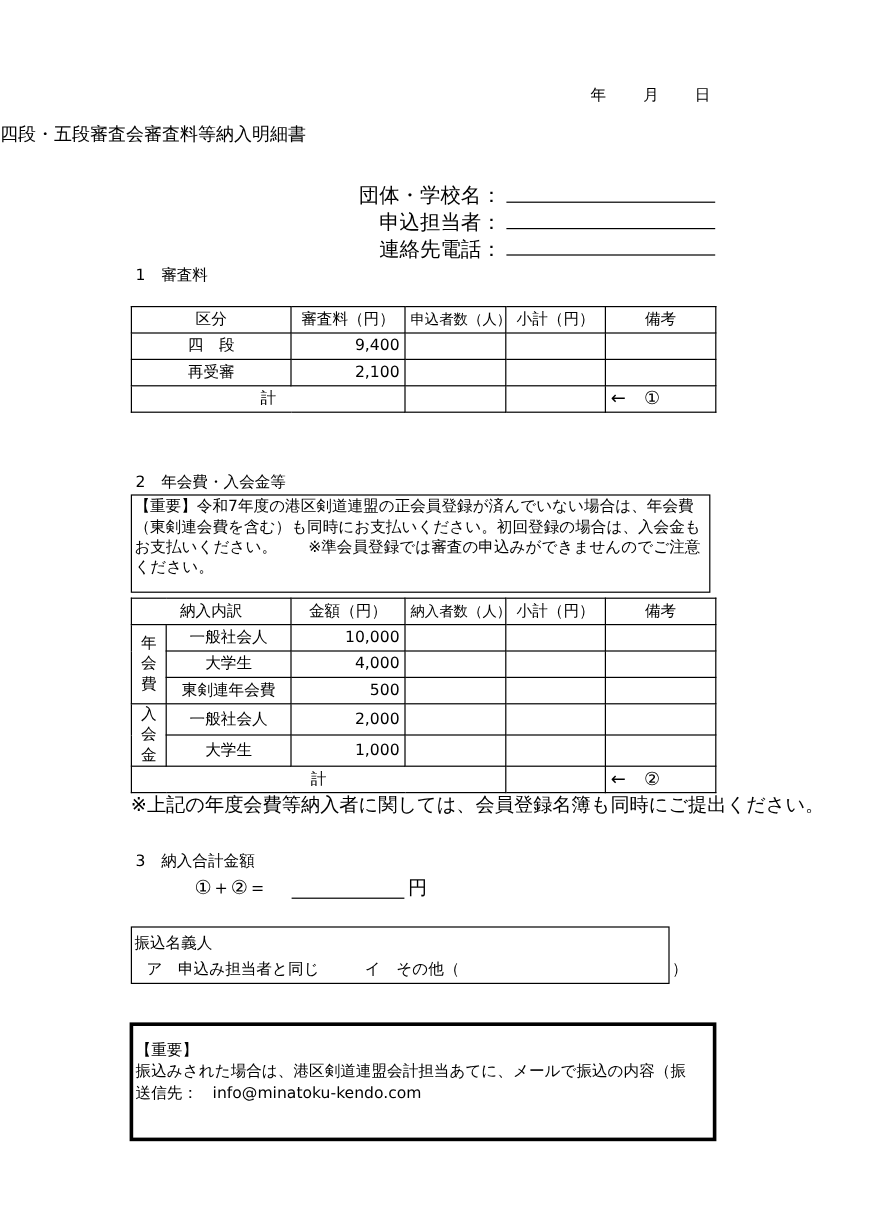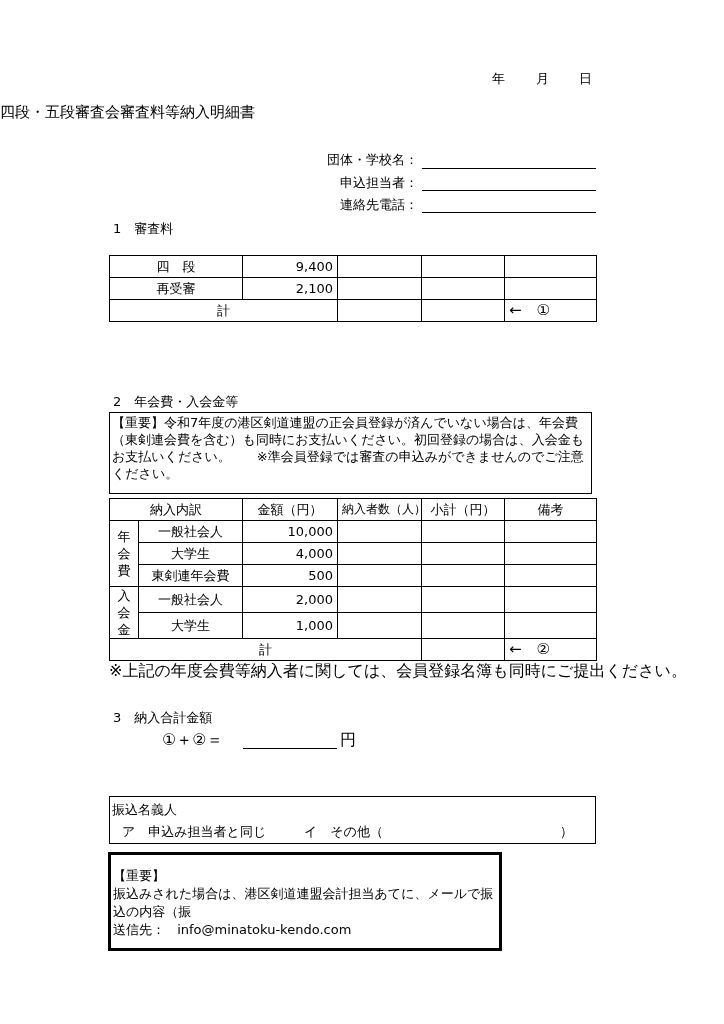--- a/index.html
+++ b/index.html
@@ -1,38 +1,38 @@
 <!DOCTYPE html>
 <html><head>
 <meta charset="utf-8">
 <style>
   html, body { margin: 0; padding: 0; background: #ffffff; }
   body { width: 724px; height: 1024px; position: relative; overflow: hidden;
          font-family: "DejaVu Sans", "Liberation Sans", sans-serif; color: #000; }
   .abs { position: absolute; }
   .date { top: 70px; font-size: 13px; }
   .title { left: 0; width: 724px; top: 103px; font-size: 15px; }
-  .label { font-size: 13px; text-align: right; width: 200px; left: 218px; }
+  .label { font-size: 17px; text-align: right; width: 200px; left: 218px; }
   .uline { left: 422px; width: 174px; height: 0; border-bottom: 1.5px solid #000; }
   .section { left: 113px; font-size: 13px; }
   table { border-collapse: collapse; position: absolute; font-size: 13px; table-layout: fixed; }
   td { border: 1px solid #000; padding: 0 4px; height: 21px; line-height: 21px; white-space: nowrap; overflow: hidden; }
   td.c { text-align: center; }
   td.r { text-align: right; }
   td.l { text-align: left; }
   td.vert { text-align: center; line-height: 17px; padding: 0; white-space: normal; }
   .notice { left: 109px; top: 412px; width: 483px; height: 82px; border: 1.5px solid #000;
             font-size: 13px; line-height: 17px; padding: 1px 2px; box-sizing: border-box; }
   .note2 { left: 109px; top: 661px; font-size: 16px; }
   .formula { left: 162px; top: 730px; font-size: 16px; }
   .total-line { left: 243px; top: 748px; width: 94px; border-bottom: 1.5px solid #000; }
   .yen { left: 340px; top: 730px; font-size: 16px; }
-  .payer { left: 109px; top: 796px; width: 487px; height: 48px; border: 1.5px solid #000; box-sizing: border-box;
+  .payer { left: 109px; top: 772px; width: 449px; height: 48px; border: 1.5px solid #000; box-sizing: border-box;
            font-size: 13px; text-decoration: underline; }
-  .important { left: 108px; top: 852px; width: 394px; height: 99px; border: 3px solid #000; box-sizing: border-box;
+  .important { left: 108px; top: 852px; width: 489px; height: 99px; border: 3px solid #000; box-sizing: border-box;
                font-size: 13px; line-height: 18px; padding: 12px 2px 0 2px; }
 </style>
 </head>
 <body>
 
 <span class="abs date" style="left:492px">年</span>
 <span class="abs date" style="left:536px">月</span>
 <span class="abs date" style="left:579px">日</span>
 
 <div class="abs title">四段・五段審査会審査料等納入明細書</div>
@@ -47,20 +47,27 @@
 <div class="abs section" style="top:220px">1　審査料</div>
 <table style="left:109px; top:255px; width:487px;">
   <colgroup>
       <col style="width:133px">
       <col style="width:95px">
       <col style="width:84px">
       <col style="width:83px">
       <col style="width:92px">
     </colgroup>
   <tbody>
+      <tr>
+    <td class="c">区分</td>
+    <td class="c">審査料（円）</td>
+    <td class="c" style="font-size:12px">申込者数（人）</td>
+    <td class="c">小計（円）</td>
+    <td class="c">備考</td>
+  </tr>
   <tr>
     <td class="c">四　段</td>
     <td class="r">9,400</td>
     <td class="c"></td>
     <td class="r"></td>
     <td class="l"></td>
   </tr>
   <tr>
     <td class="c">再受審</td>
     <td class="r">2,100</td>

